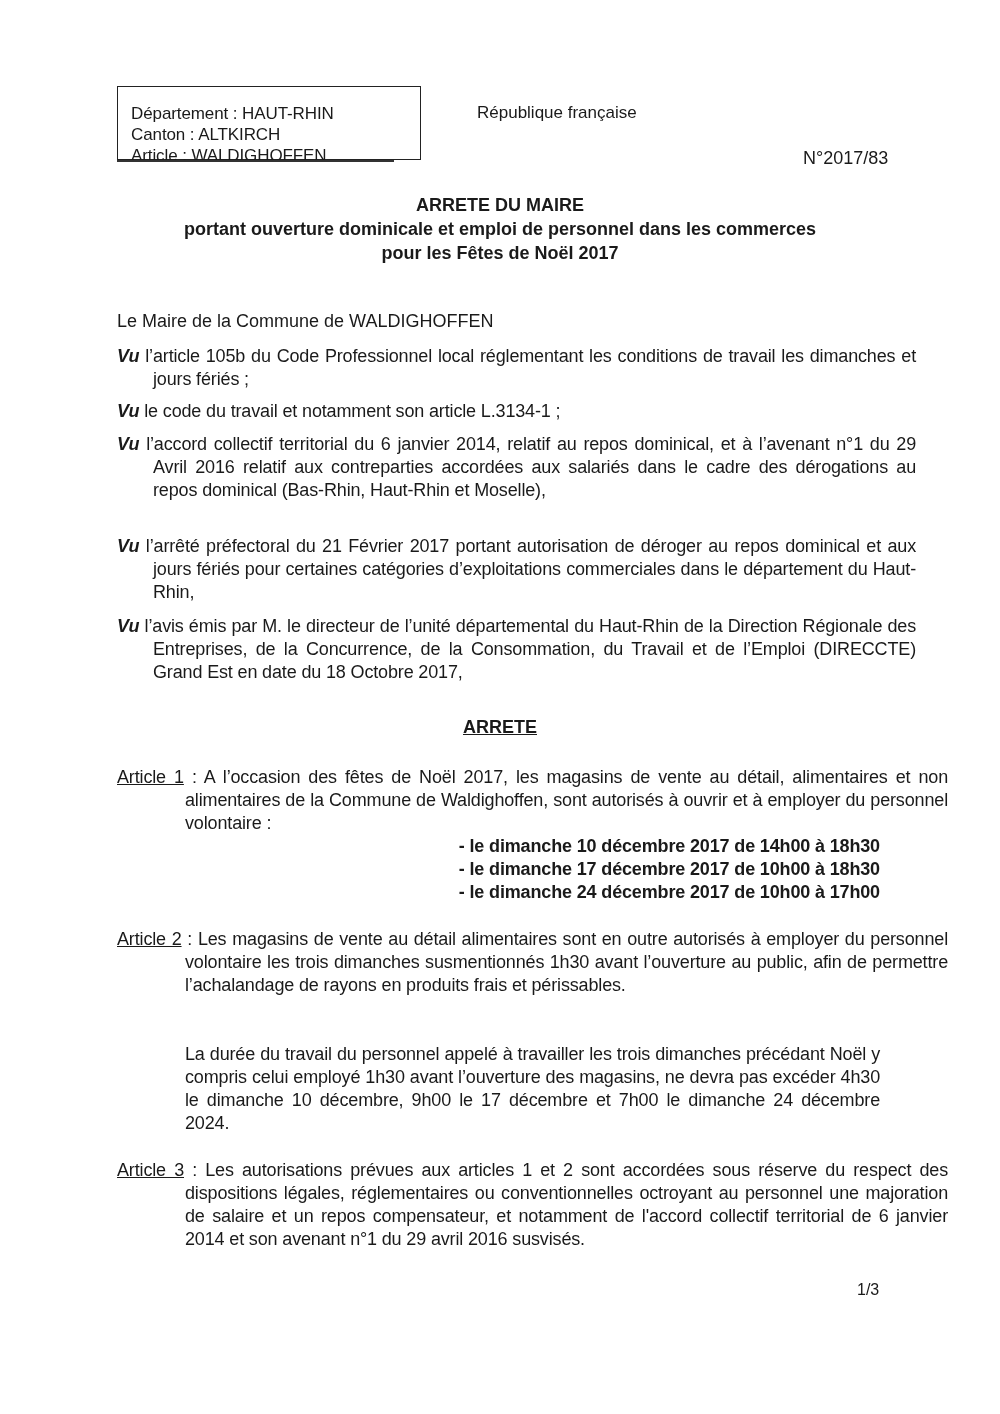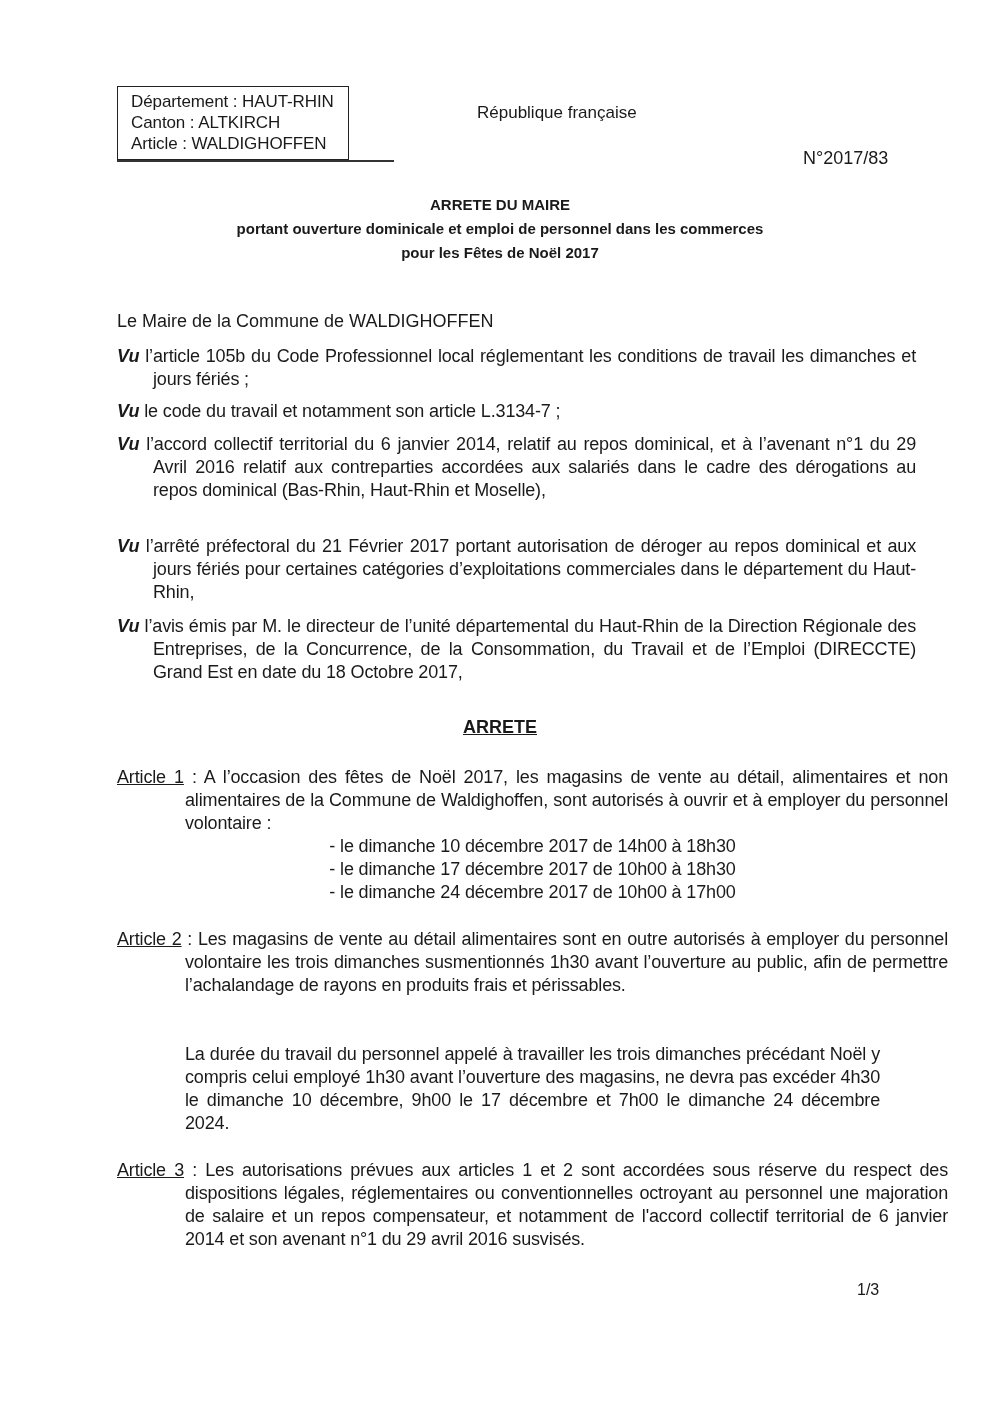--- a/index.html
+++ b/index.html
@@ -2,50 +2,50 @@
 <html><head>
   <meta charset="utf-8">
   <style>
     html, body { margin: 0; padding: 0; background: #ffffff; }
     body {
       width: 1000px; height: 1414px; position: relative; overflow: hidden;
       font-family: "Liberation Sans", sans-serif; color: #1a1a1a;
     }
     .abs { position: absolute; }
     .info-box {
-      left: 117px; top: 86px; width: 232px; height: 74px;
-      border: 1.5px solid #222; padding: 4px 0 0 13px; box-sizing: border-box;
+      left: 117px; top: 86px; width: 304px; height: 74px;
+      border: 1.5px solid #222; padding: 16px 0 0 13px; box-sizing: border-box;
       font-size: 17px; line-height: 21px; letter-spacing: -0.1px;
     }
     .info-box-shadow {
       left: 117px; top: 160px; width: 277px; height: 2px; background: #333;
     }
     .republic { left: 477px; top: 103px; font-size: 17px; }
     .number { left: 785px; top: 148px; font-size: 18px; margin-left: 18px; }
     .title-block {
       left: 100px; top: 193px; width: 800px; text-align: center;
-      font-weight: bold; font-size: 15px; line-height: 24px;
+      font-weight: bold; font-size: 18px; line-height: 24px;
     }
     .body-text {
       font-size: 18px; line-height: 23px; text-align: justify;
       letter-spacing: -0.15px;
     }
     .mayor { left: 117px; top: 311px; font-size: 18px; }
     .vu-block { left: 117px; width: 763px; }
     .vu-label { font-weight: bold; font-style: italic; margin-top: 12px; }
     .hang { padding-left: 36px; text-indent: -36px; }
     .hang2 { padding-left: 68px; text-indent: -68px; }
     .arrete-heading {
       left: 100px; top: 717px; width: 800px; text-align: center;
       font-weight: bold; font-size: 18px; text-decoration: underline;
     }
     .article { left: 117px; width: 763px; }
     .article-label { text-decoration: underline; }
     .article-indent { padding-left: 68px; box-sizing: border-box; }
-    .schedule-line { font-weight: normal; text-align: center; }
+    .schedule-line { font-weight: bold; text-align: right; }
     .page-num { left: 857px; top: 1281px; font-size: 16px; }
   </style>
 </head>
 <body>
 
 <div class="abs info-box">
   <div>Département : HAUT-RHIN</div>
   <div>Canton : ALTKIRCH</div>
   <div>Article : WALDIGHOFFEN</div>
 </div>
@@ -59,21 +59,21 @@
   <div>portant ouverture dominicale et emploi de personnel dans les commerces</div>
   <div>pour les Fêtes de Noël 2017</div>
 </div>
 
 <div class="abs mayor">Le Maire de la Commune de WALDIGHOFFEN</div>
 
 <div class="abs vu-block body-text hang" style="top:345px;">
   <span class="vu-label">Vu</span><span> l’article 105b du Code Professionnel local réglementant les conditions de travail les dimanches et jours fériés ;</span>
 </div>
 <div class="abs vu-block body-text hang" style="top:400px;">
-  <span class="vu-label">Vu</span><span> le code du travail et notamment son article L.3134-7 ;</span>
+  <span class="vu-label">Vu</span><span> le code du travail et notamment son article L.3134-1 ;</span>
 </div>
 <div class="abs vu-block body-text hang" style="top:433px;">
   <span class="vu-label">Vu</span><span> l’accord collectif territorial du 6 janvier 2014, relatif au repos dominical, et à l’avenant n°1 du 29 Avril 2016 relatif aux contreparties accordées aux salariés dans le cadre des dérogations au repos dominical (Bas-Rhin, Haut-Rhin et Moselle),</span>
 </div>
 <div class="abs vu-block body-text hang" style="top:535px;">
   <span class="vu-label">Vu</span><span> l’arrêté préfectoral du 21 Février 2017 portant autorisation de déroger au repos dominical et aux jours fériés pour certaines catégories d’exploitations commerciales dans le département du Haut-Rhin,</span>
 </div>
 <div class="abs vu-block body-text hang" style="top:615px;">
   <span class="vu-label">Vu</span><span> l’avis émis par M. le directeur de l’unité départemental du Haut-Rhin de la Direction Régionale des Entreprises, de la Concurrence, de la Consommation, du Travail et de l’Emploi (DIRECCTE) Grand Est en date du 18 Octobre 2017,</span>
 </div>

